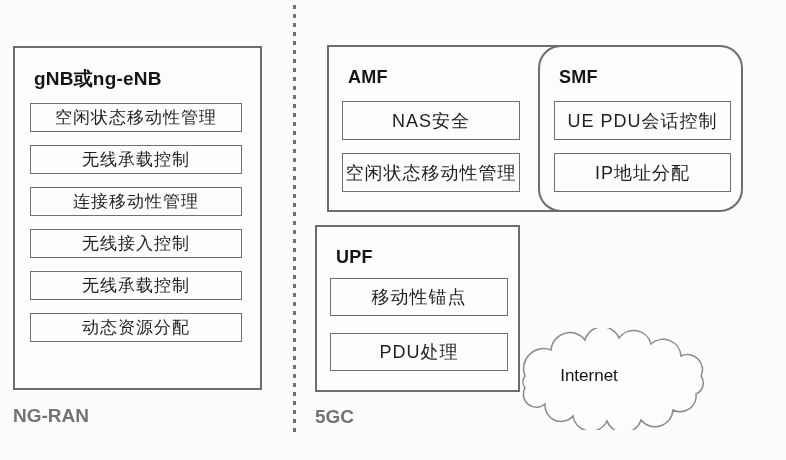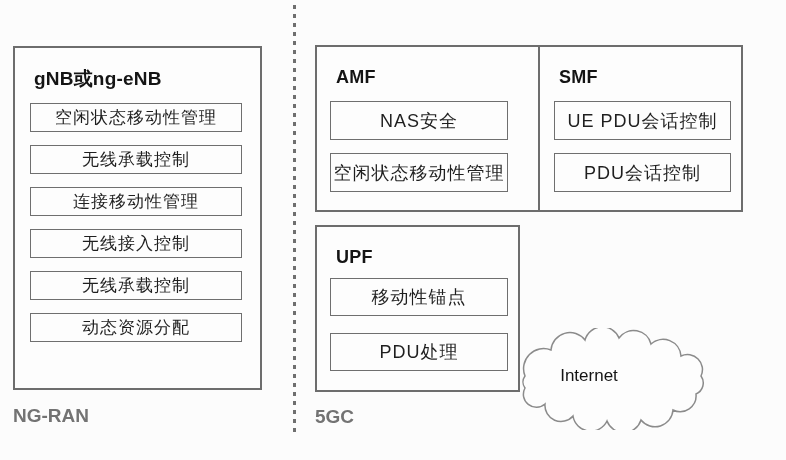--- a/index.html
+++ b/index.html
@@ -26,22 +26,22 @@
     background: repeating-linear-gradient(to bottom, #6f6f6f 0 4px, transparent 4px 9px);
   }
   
   .node {
     position: absolute;
     border: 2px solid #6d6d6d;
     background: #fdfdfd;
     box-sizing: border-box;
   }
   .node-gnb { left: 13px;  top: 46px;  width: 249px; height: 344px; }
-  .node-amf { left: 315px; top: 45px;  width: 240px; height: 167px; }
-  .node-smf { left: 538px; top: 45px;  width: 205px; height: 167px; }
+  .node-amf { left: 327px; top: 45px;  width: 240px; height: 167px; }
+  .node-smf { left: 538px; top: 45px;  width: 205px; height: 167px; border-radius: 23px; }
   .node-upf { left: 315px; top: 225px; width: 205px; height: 167px; }
 
   .node-title {
     position: absolute;
     left: 19px;
     top: 18px;
     font-size: 19px;
     font-weight: 600;
     letter-spacing: 0.2px;
     color: #141414;
@@ -129,21 +129,21 @@
     <div class="func-list">
       <div class="func-box">NAS安全</div>
       <div class="func-box">空闲状态移动性管理</div>
     </div>
   </div>
 
   <div class="node node-smf">
     <div class="node-title">SMF</div>
     <div class="func-list">
       <div class="func-box">UE PDU会话控制</div>
-      <div class="func-box">PDU会话控制</div>
+      <div class="func-box">IP地址分配</div>
     </div>
   </div>
 
   <div class="node node-upf">
     <div class="node-title">UPF</div>
     <div class="func-list">
       <div class="func-box">移动性锚点</div>
       <div class="func-box">PDU处理</div>
     </div>
   </div>

